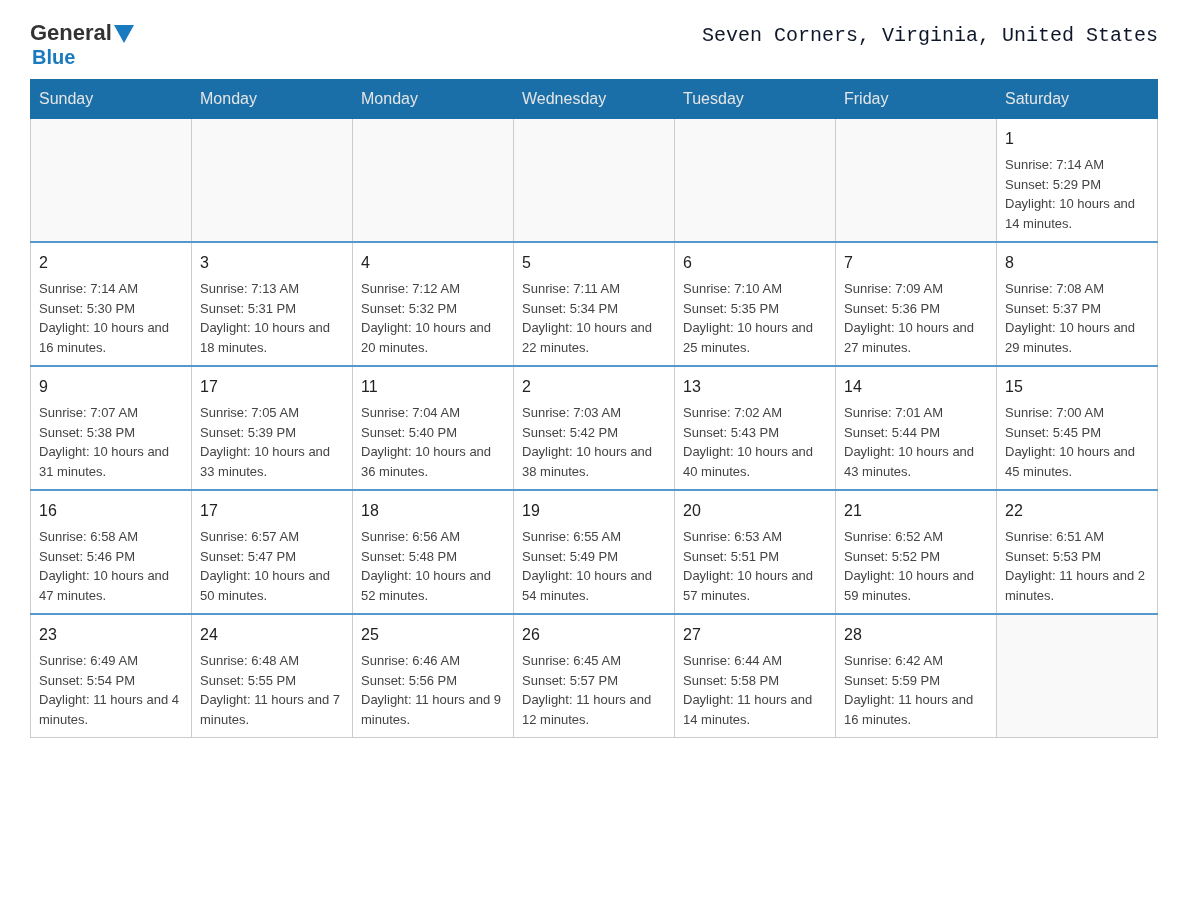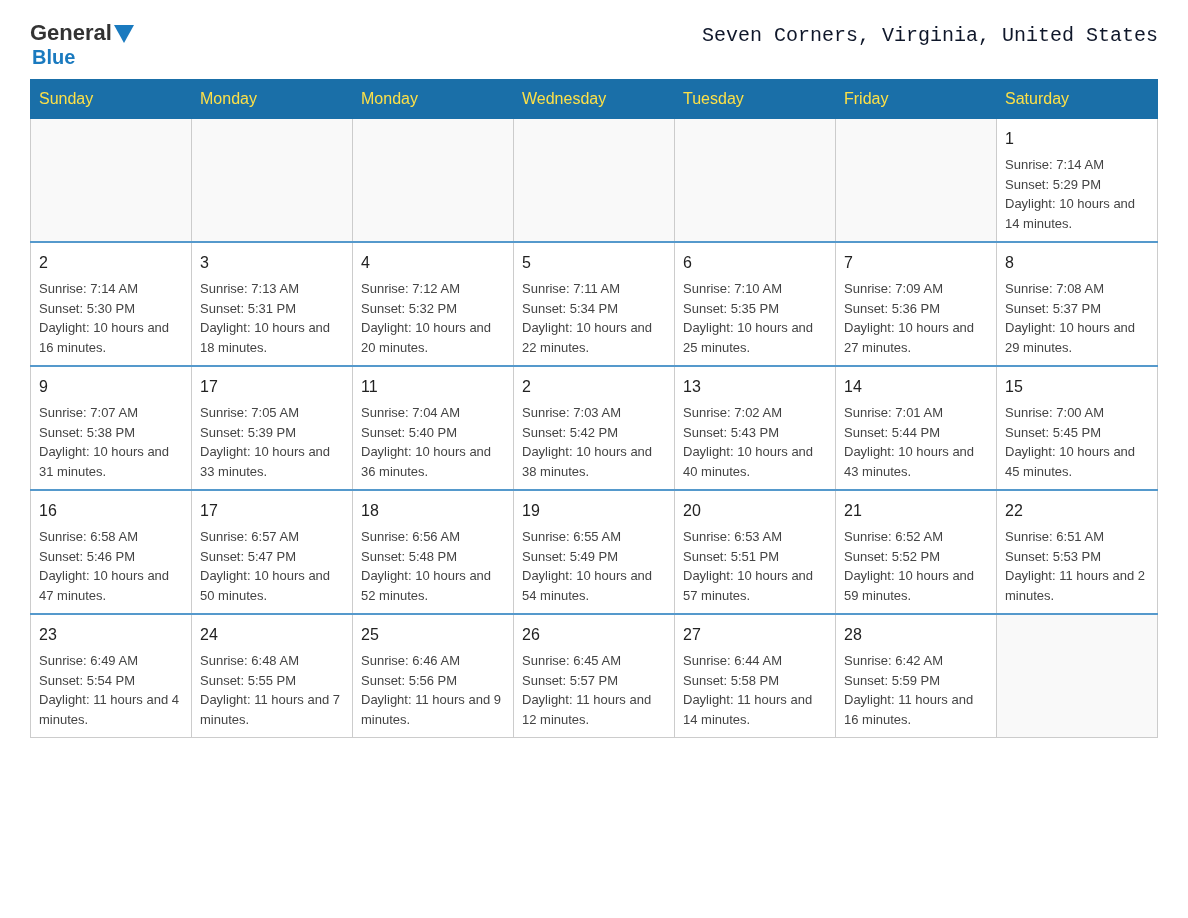--- a/index.html
+++ b/index.html
@@ -35,21 +35,21 @@
       margin-top: 4px;
       font-family: Liberation Mono, monospace;
     }
     .calendar {
       width: 100%;
       border-collapse: collapse;
       margin-top: 10px;
     }
     .calendar th {
       background-color: #1a6fa8;
-      color: #fde047;
+      color: #e5e5e5;
       padding: 10px 8px;
       text-align: left;
       font-size: 16px;
       font-weight: normal;
       border: 1px solid #1a6fa8;
     }
     .calendar td {
       vertical-align: top;
       padding: 8px;
       border: 1px solid #ccc;

